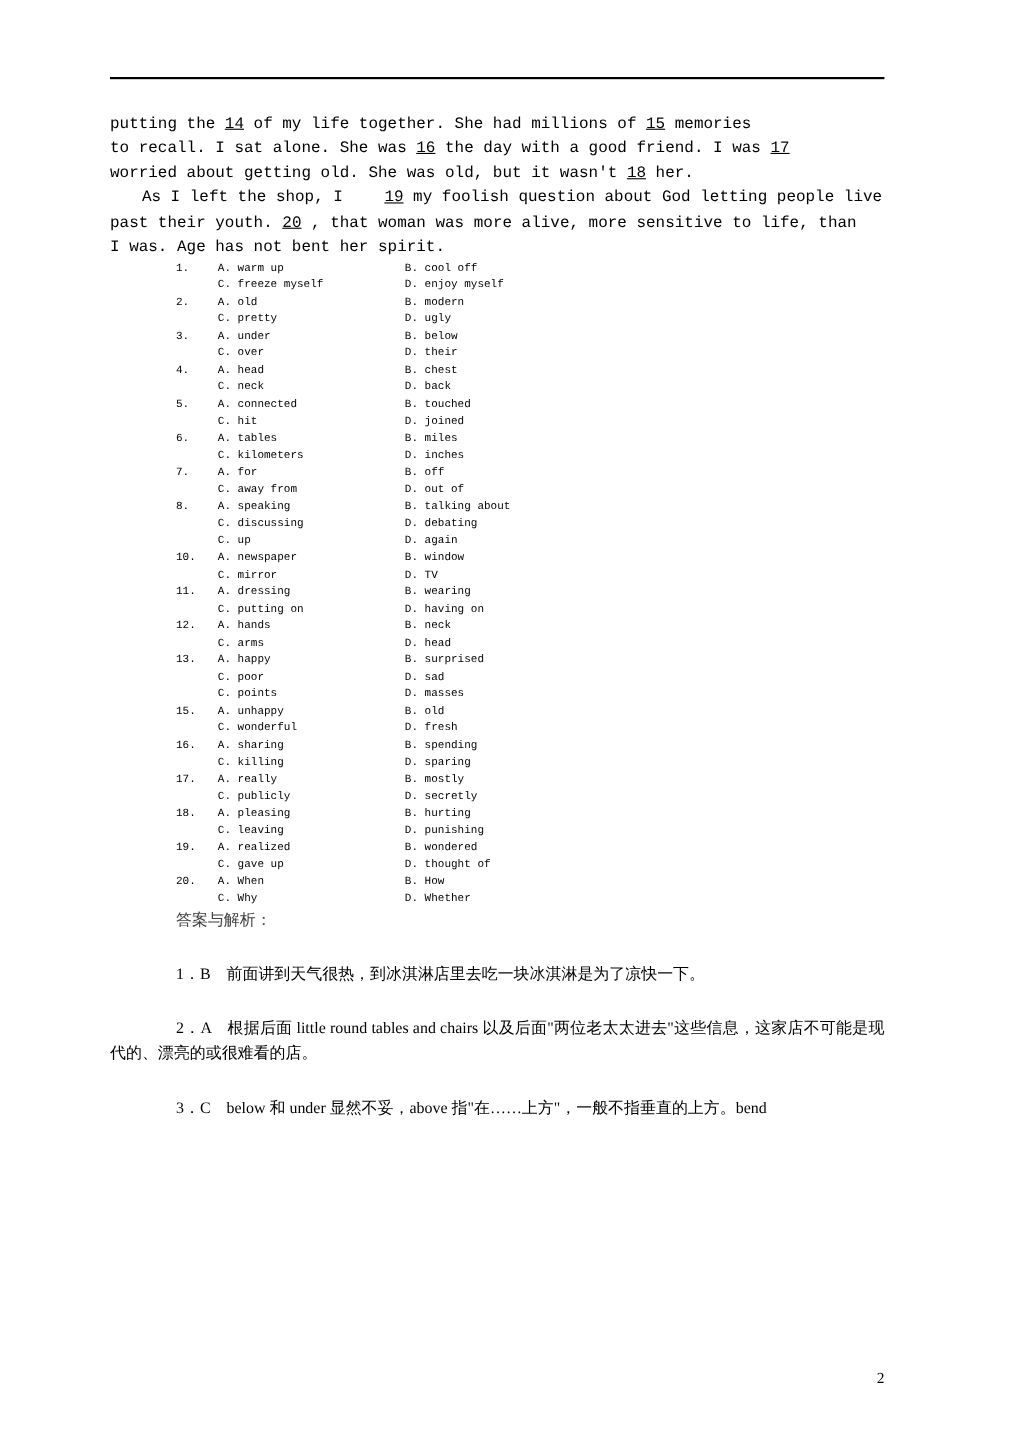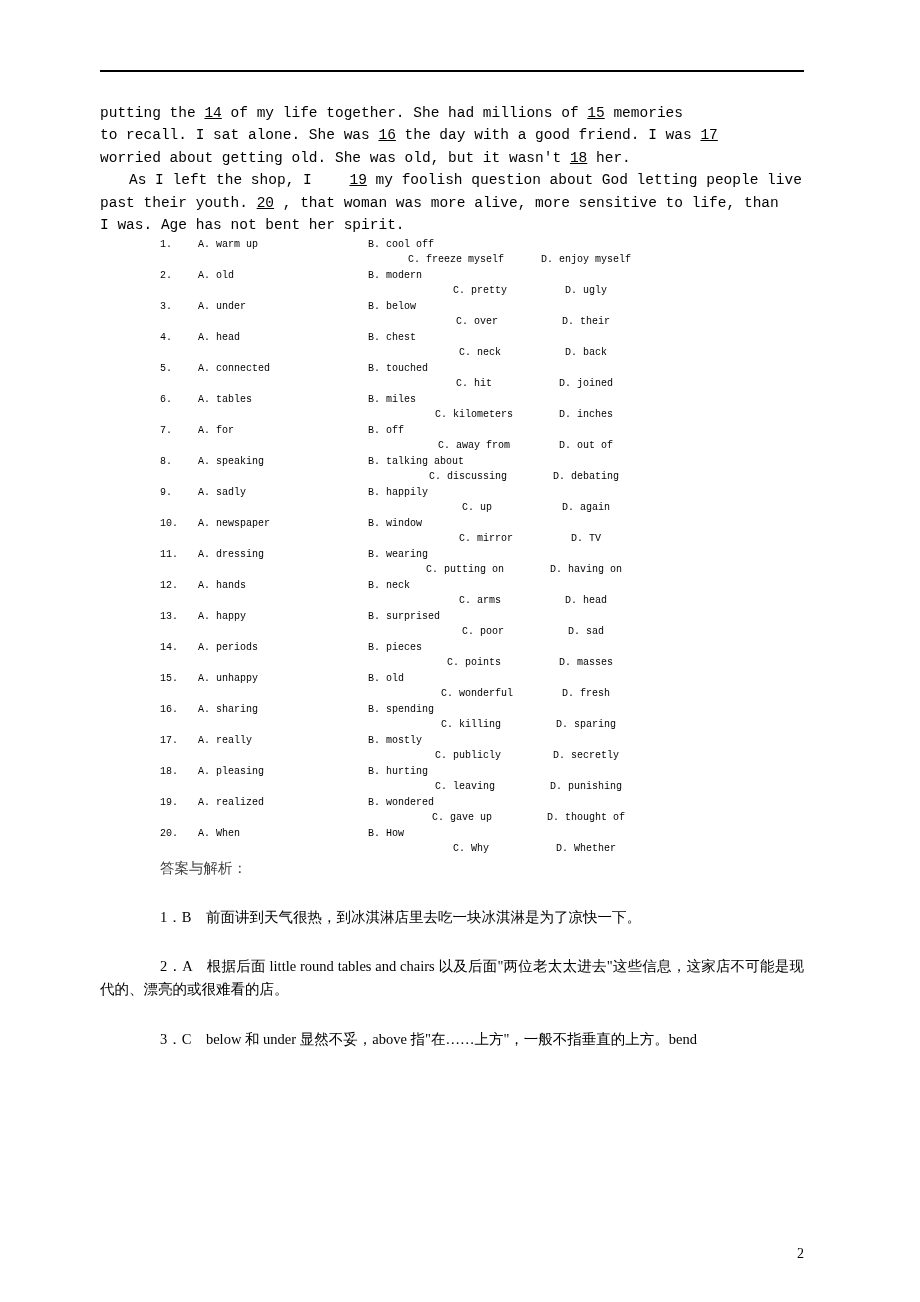--- a/index.html
+++ b/index.html
@@ -54,21 +54,20 @@
     display: inline-block;
     width: 170px;
     vertical-align: top;
   }
   .qrow .optB {
     display: inline-block;
     vertical-align: top;
   }
   .qrow2 {
     padding-left: 38px;
-    text-align: center;
   }
   .qrow2 .optC {
     display: inline-block;
     width: 170px;
     vertical-align: top;
   }
   .qrow2 .optD {
     display: inline-block;
     vertical-align: top;
   }
@@ -147,31 +146,29 @@
       <div class="qrow"><span class="num">4.</span><span class="optA">A. head</span><span class="optB">B. chest</span></div>
       <div class="qrow qrow2"><span class="optC">C. neck</span><span class="optD">D. back</span></div>
       <div class="qrow"><span class="num">5.</span><span class="optA">A. connected</span><span class="optB">B. touched</span></div>
       <div class="qrow qrow2"><span class="optC">C. hit</span><span class="optD">D. joined</span></div>
       <div class="qrow"><span class="num">6.</span><span class="optA">A. tables</span><span class="optB">B. miles</span></div>
       <div class="qrow qrow2"><span class="optC">C. kilometers</span><span class="optD">D. inches</span></div>
       <div class="qrow"><span class="num">7.</span><span class="optA">A. for</span><span class="optB">B. off</span></div>
       <div class="qrow qrow2"><span class="optC">C. away from</span><span class="optD">D. out of</span></div>
       <div class="qrow"><span class="num">8.</span><span class="optA">A. speaking</span><span class="optB">B. talking about</span></div>
       <div class="qrow qrow2"><span class="optC">C. discussing</span><span class="optD">D. debating</span></div>
-      <div class="qrow"><span class="num">9.</span><span class="optA">A. sadly</span><span class="optB">B. happily</span></div>
       <div class="qrow qrow2"><span class="optC">C. up</span><span class="optD">D. again</span></div>
       <div class="qrow"><span class="num">10.</span><span class="optA">A. newspaper</span><span class="optB">B. window</span></div>
       <div class="qrow qrow2"><span class="optC">C. mirror</span><span class="optD">D. TV</span></div>
       <div class="qrow"><span class="num">11.</span><span class="optA">A. dressing</span><span class="optB">B. wearing</span></div>
       <div class="qrow qrow2"><span class="optC">C. putting on</span><span class="optD">D. having on</span></div>
       <div class="qrow"><span class="num">12.</span><span class="optA">A. hands</span><span class="optB">B. neck</span></div>
       <div class="qrow qrow2"><span class="optC">C. arms</span><span class="optD">D. head</span></div>
       <div class="qrow"><span class="num">13.</span><span class="optA">A. happy</span><span class="optB">B. surprised</span></div>
       <div class="qrow qrow2"><span class="optC">C. poor</span><span class="optD">D. sad</span></div>
-      <div class="qrow"><span class="num">14.</span><span class="optA">A. periods</span><span class="optB">B. pieces</span></div>
       <div class="qrow qrow2"><span class="optC">C. points</span><span class="optD">D. masses</span></div>
       <div class="qrow"><span class="num">15.</span><span class="optA">A. unhappy</span><span class="optB">B. old</span></div>
       <div class="qrow qrow2"><span class="optC">C. wonderful</span><span class="optD">D. fresh</span></div>
       <div class="qrow"><span class="num">16.</span><span class="optA">A. sharing</span><span class="optB">B. spending</span></div>
       <div class="qrow qrow2"><span class="optC">C. killing</span><span class="optD">D. sparing</span></div>
       <div class="qrow"><span class="num">17.</span><span class="optA">A. really</span><span class="optB">B. mostly</span></div>
       <div class="qrow qrow2"><span class="optC">C. publicly</span><span class="optD">D. secretly</span></div>
       <div class="qrow"><span class="num">18.</span><span class="optA">A. pleasing</span><span class="optB">B. hurting</span></div>
       <div class="qrow qrow2"><span class="optC">C. leaving</span><span class="optD">D. punishing</span></div>
       <div class="qrow"><span class="num">19.</span><span class="optA">A. realized</span><span class="optB">B. wondered</span></div>

